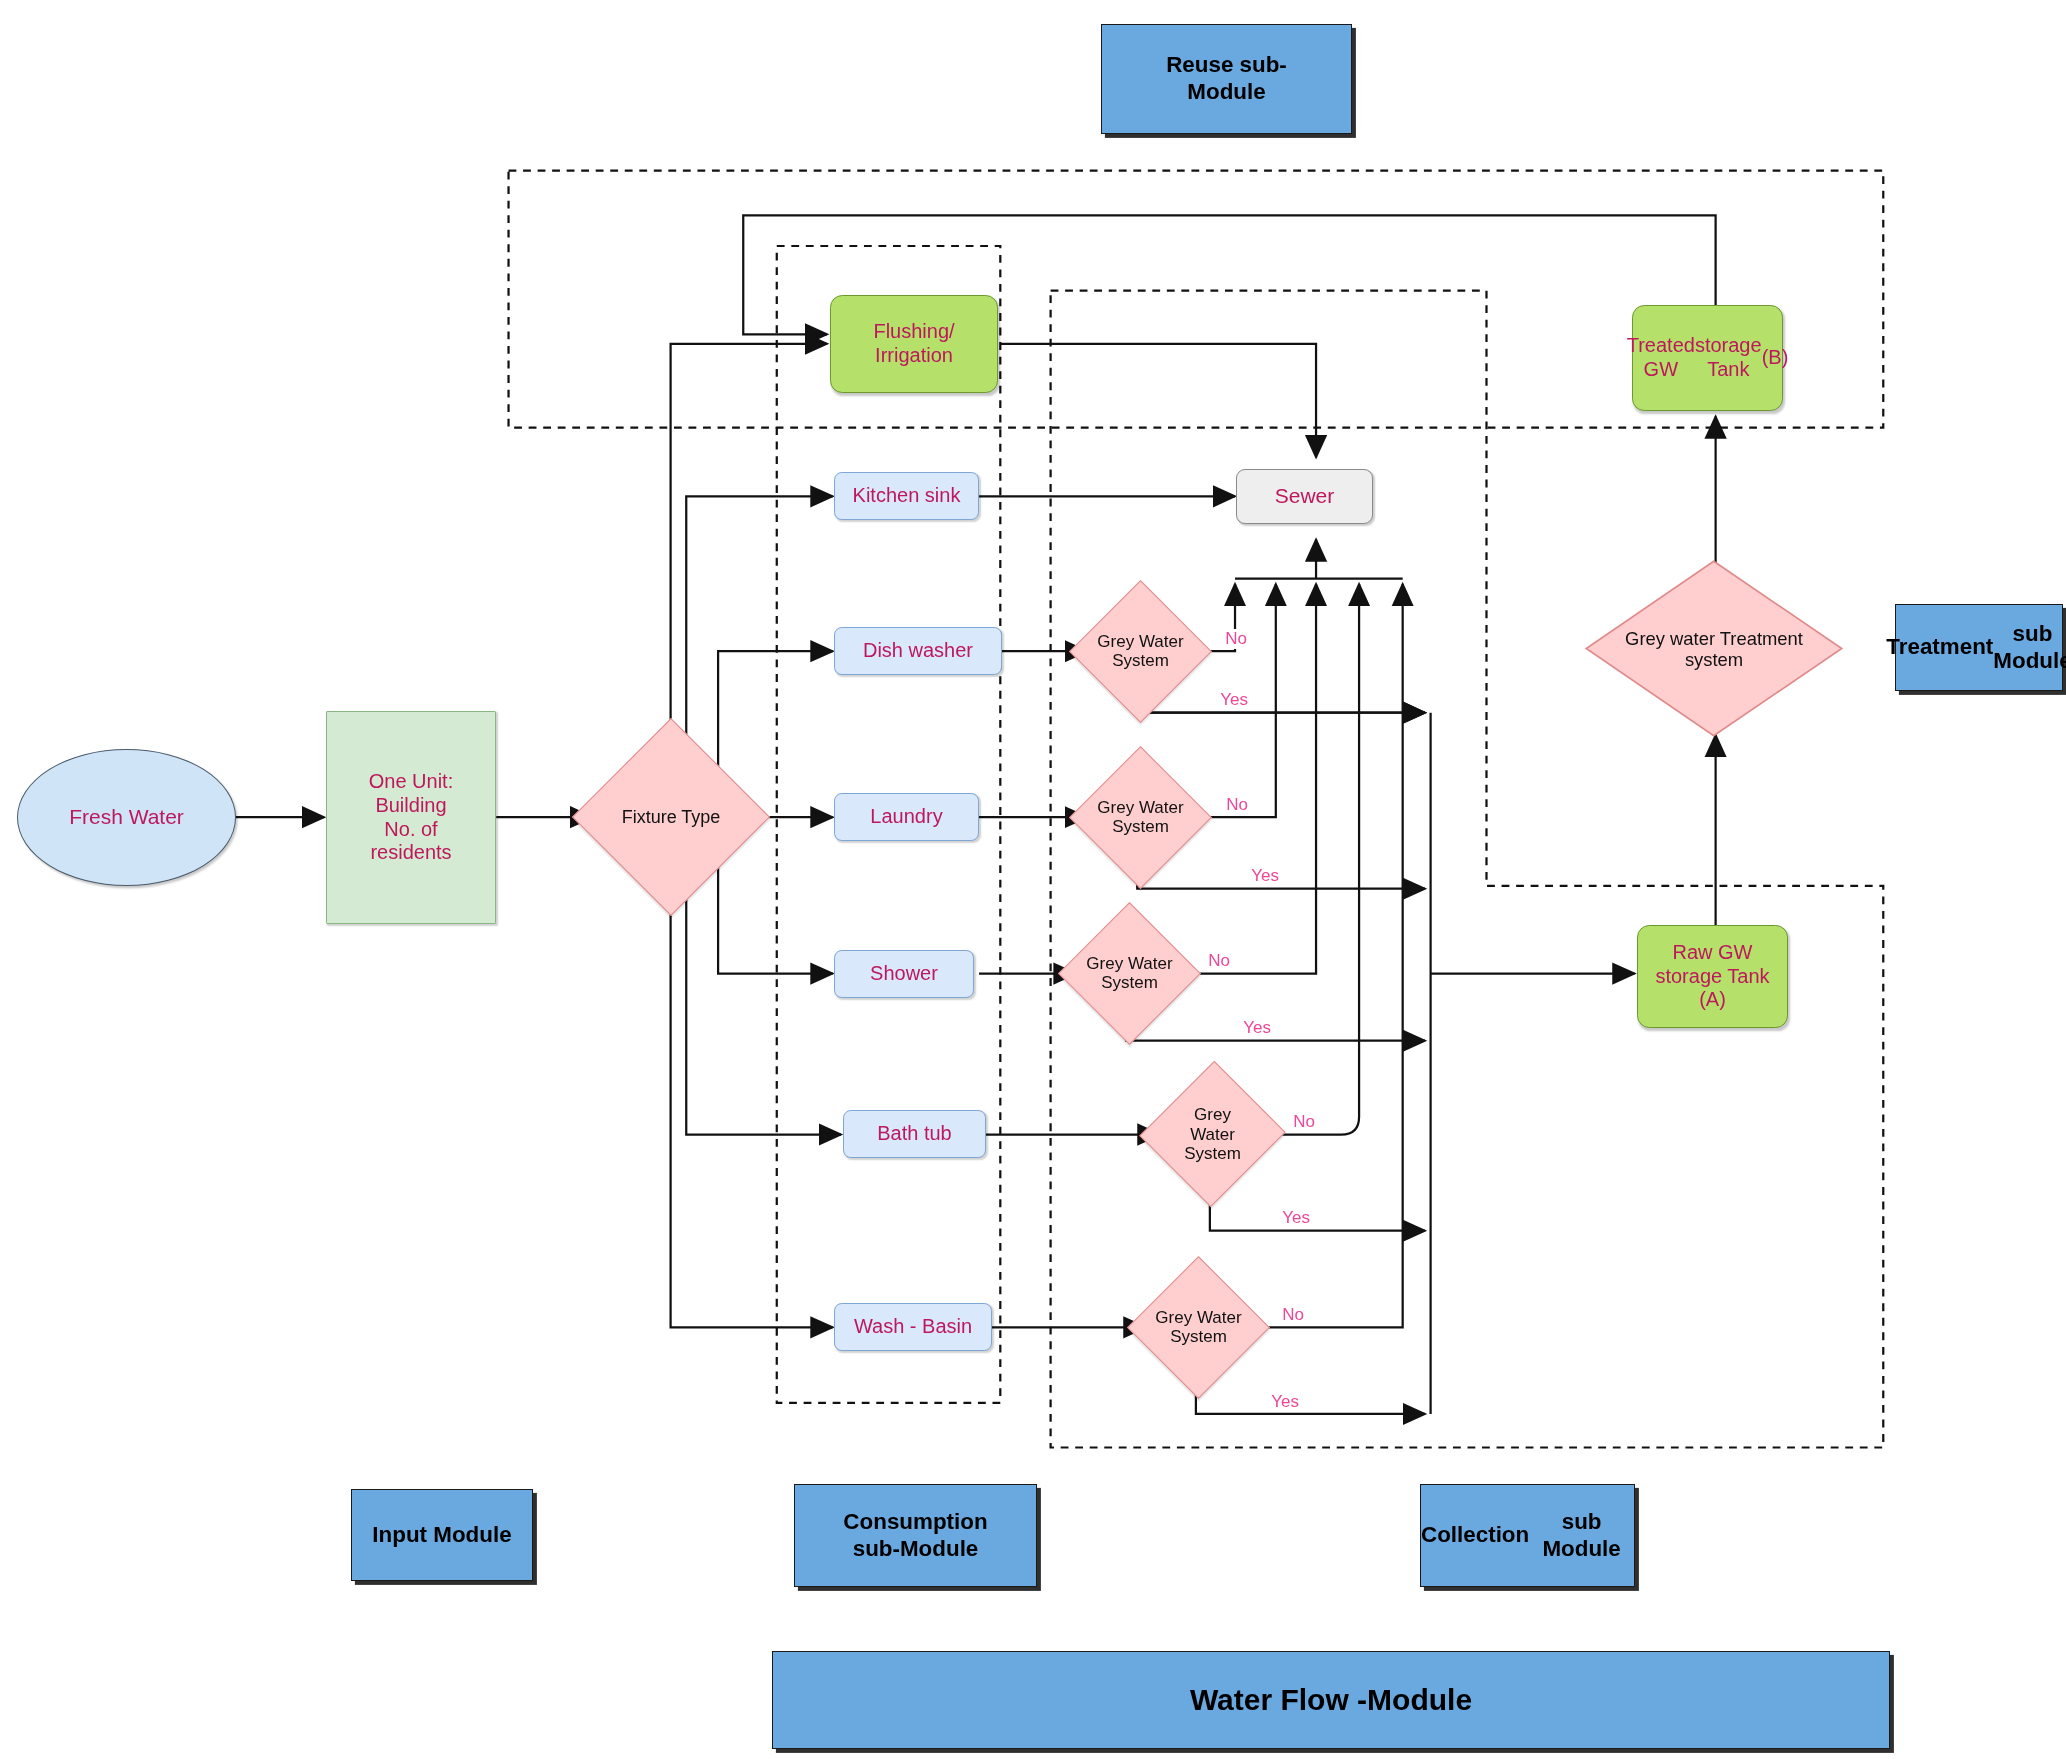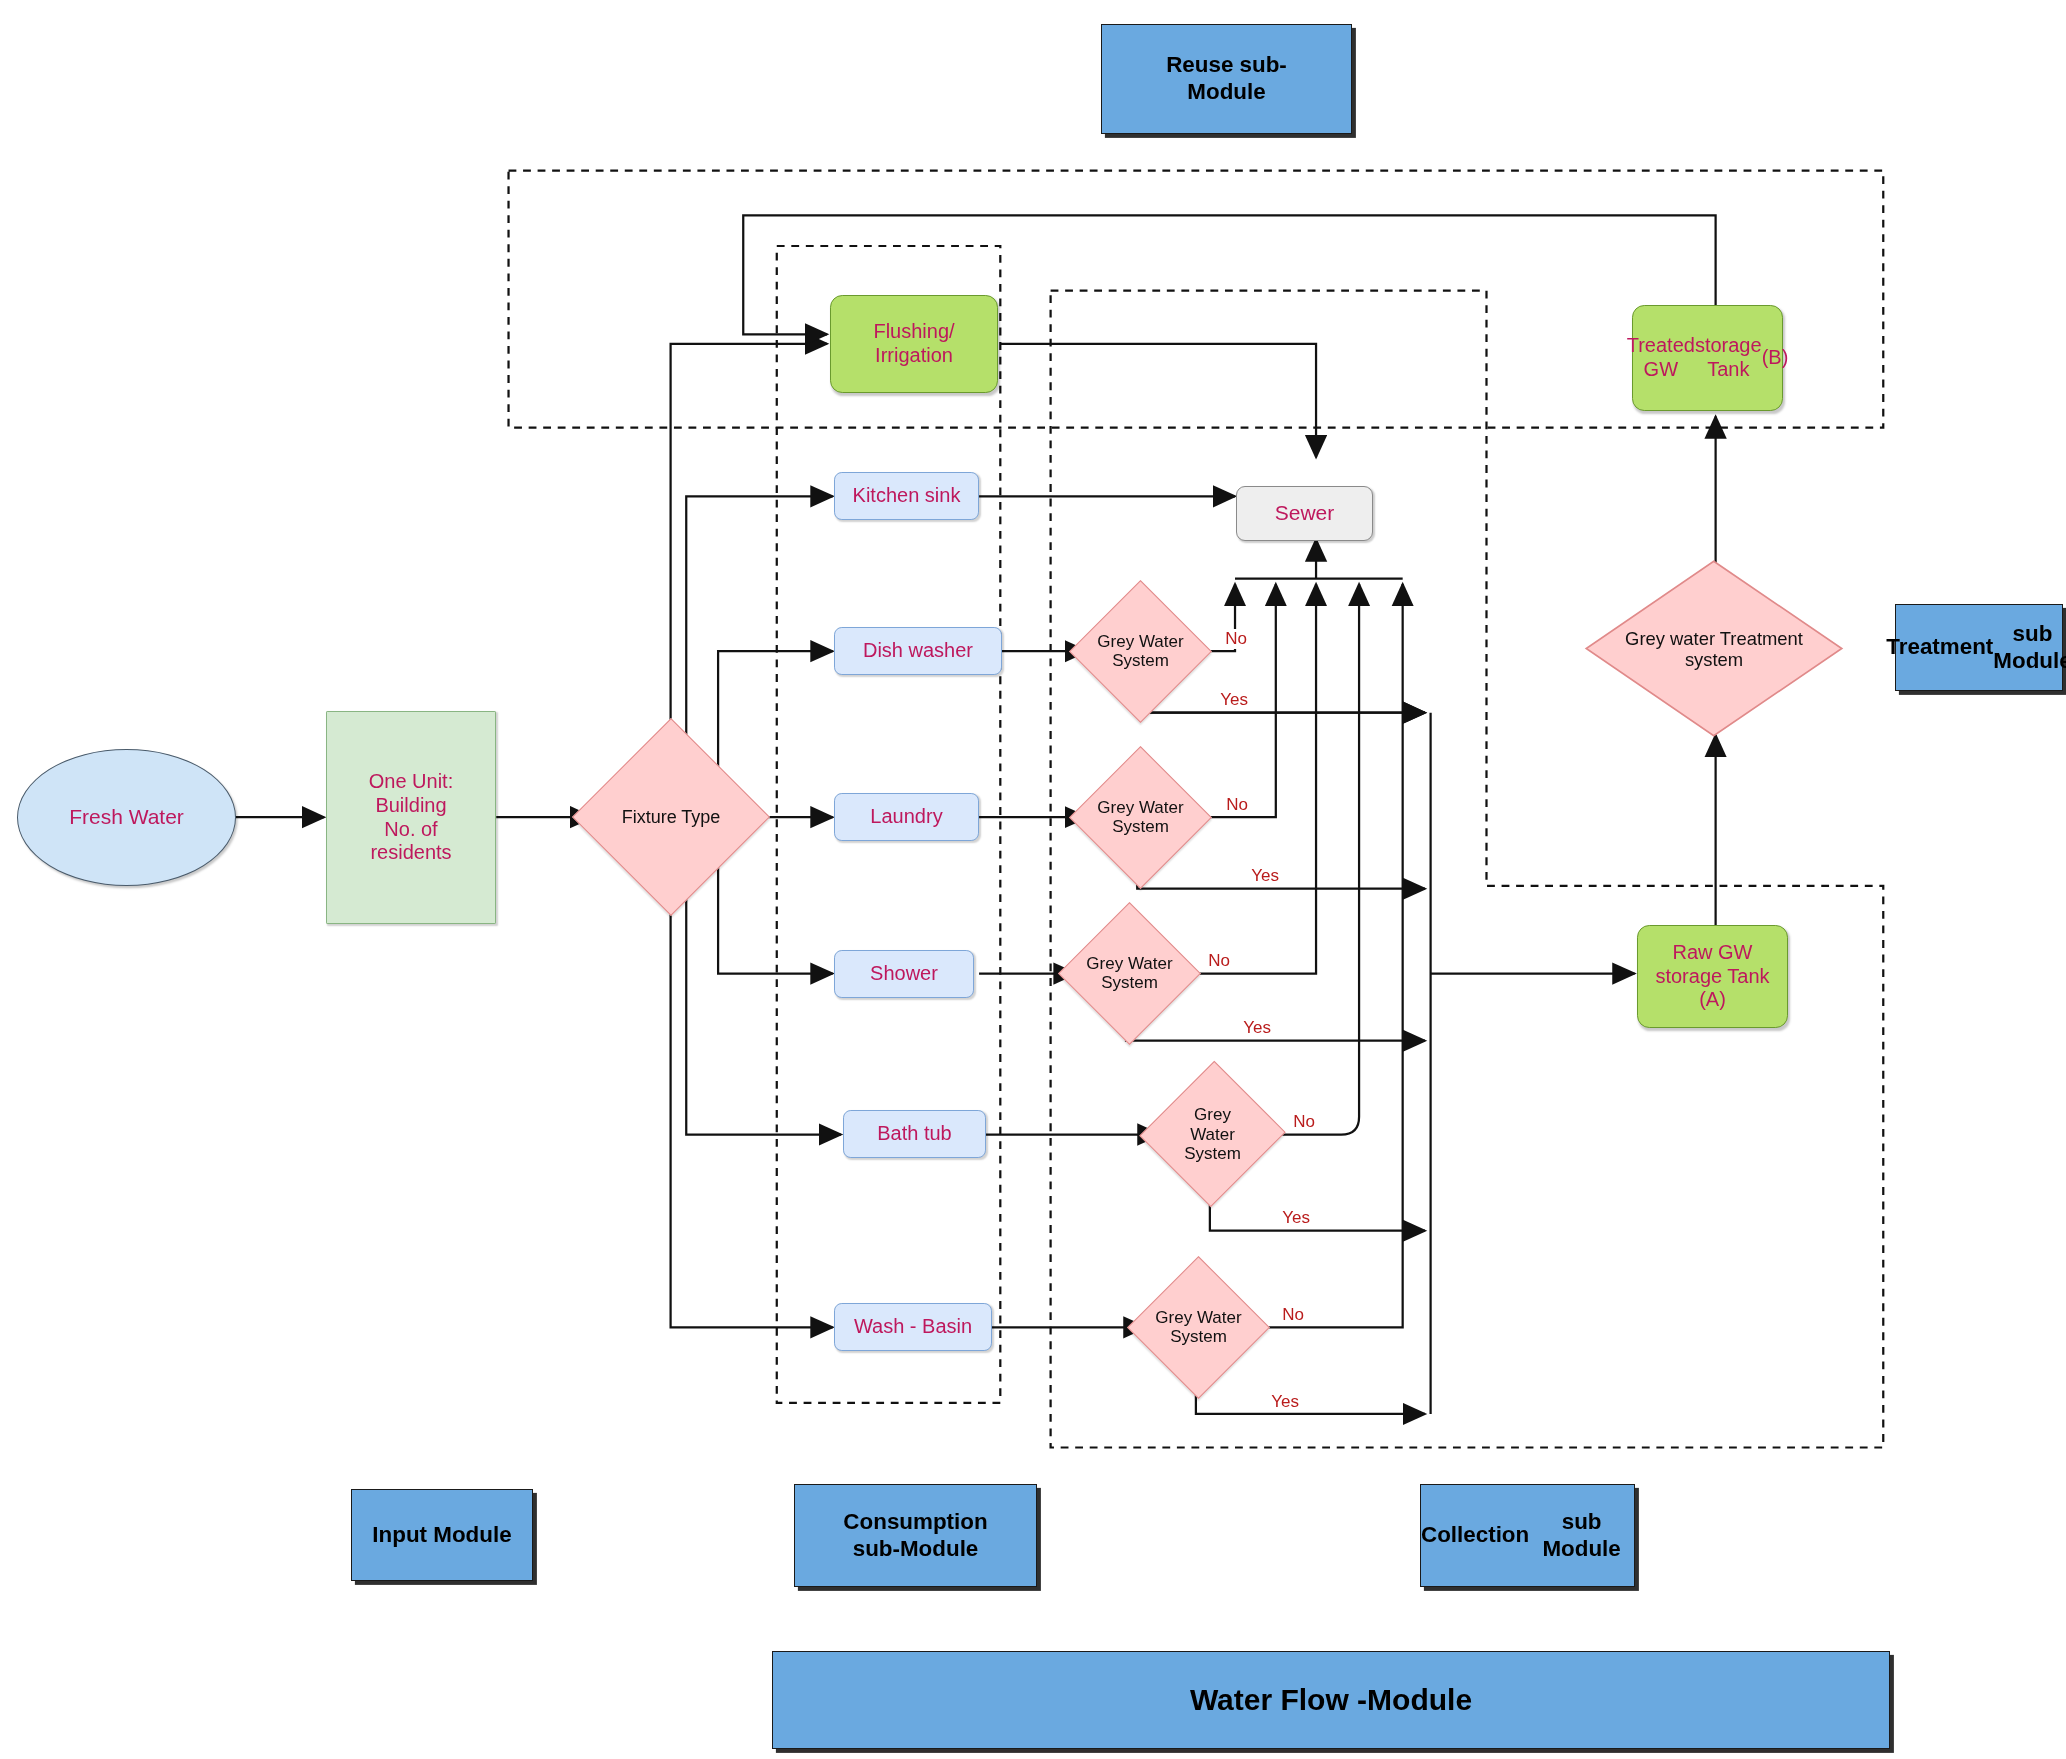--- a/index.html
+++ b/index.html
@@ -11,41 +11,41 @@
         justify-content:center;text-align:center;line-height:1.18;color:#be185d;}
 
   
   .fixture{background:#dae8fc;border:1.1px solid #7ea6d8;border-radius:7.8px;
            font-size:20px;box-shadow:1.1px 1.7px 1.7px rgba(0,0,0,.18);}
   
   .green{background:#b5e06a;border:1.1px solid #6a9a2e;border-radius:12.3px;
          font-size:20px;box-shadow:1.7px 2.2px 2.2px rgba(0,0,0,.22);}
   
   .sewer{background:#eeeeee;border:1.1px solid #8a8a8a;border-radius:9px;
-         font-size:21px;box-shadow:1.1px 1.7px 1.7px rgba(0,0,0,.2);margin-top:17px;}
+         font-size:21px;box-shadow:1.1px 1.7px 1.7px rgba(0,0,0,.2);}
   
   .inputbox{background:#d5ead2;border:1.1px solid #89b583;border-radius:1.1px;
             font-size:20px;box-shadow:1.1px 1.7px 1.7px rgba(0,0,0,.18);}
   
   .ellipse{background:#cfe4f7;border:1.1px solid #4a5b6b;border-radius:50%;
            font-size:21px;box-shadow:1.7px 2.2px 2.2px rgba(0,0,0,.22);}
   
   .modlabel{background:#6aa9e0;border:1.7px solid #1a1a1a;font-weight:bold;
             font-size:22.4px;color:#000;box-shadow:3.9px 3.9px 0px rgba(10,10,10,.85);}
   .modlabel.big{font-size:30px;}
 
   
   .diamond{position:absolute;}
   .diamond .shape{position:absolute;left:0;top:0;width:100%;height:100%;
       background:#ffcfcf;border:1.1px solid #e08a8a;transform:rotate(45deg);
       box-sizing:border-box;box-shadow:1.7px 1.7px 1.7px rgba(0,0,0,.12);}
   .diamond .lbl{position:absolute;left:50%;top:50%;transform:translate(-50%,-50%);
       text-align:center;line-height:1.15;color:#111;white-space:nowrap;}
 
-  .edge-label{position:absolute;font-size:17px;color:#b91c1c;background:#fff;
+  .edge-label{position:absolute;font-size:17px;color:#ec4899;background:#fff;
       padding:0 2.2px;white-space:nowrap;}
 </style>
 </head>
 <body>
 
 <div id="stage">
 
   <svg id="wires" viewBox="0 0 3697 3149">
     <defs>
       <marker id="ah" markerWidth="12" markerHeight="12" refX="10" refY="5" orient="auto" markerUnits="strokeWidth">

